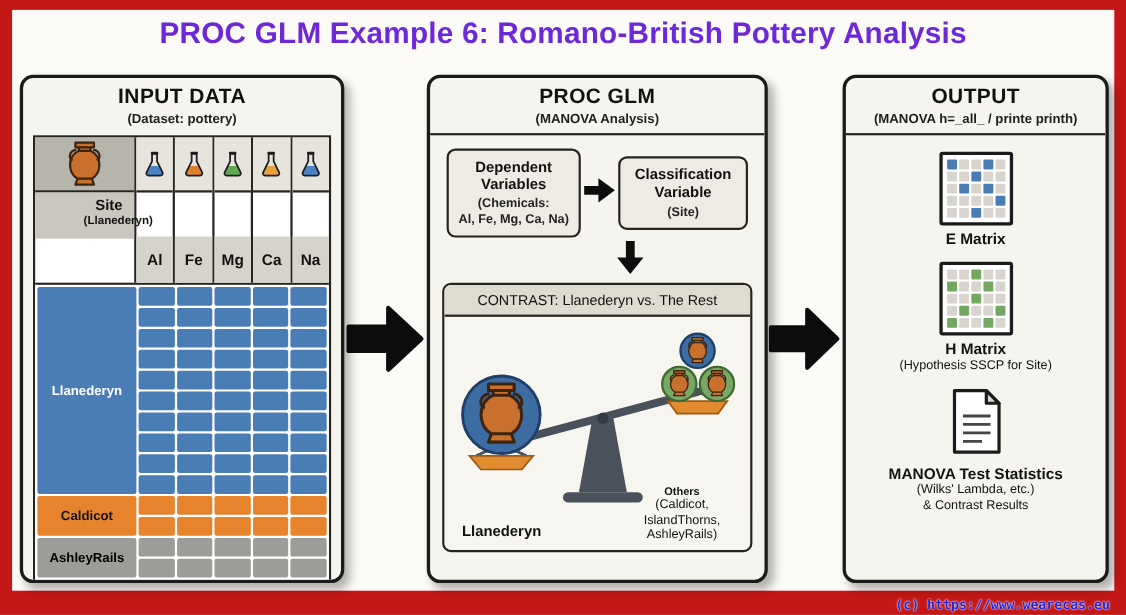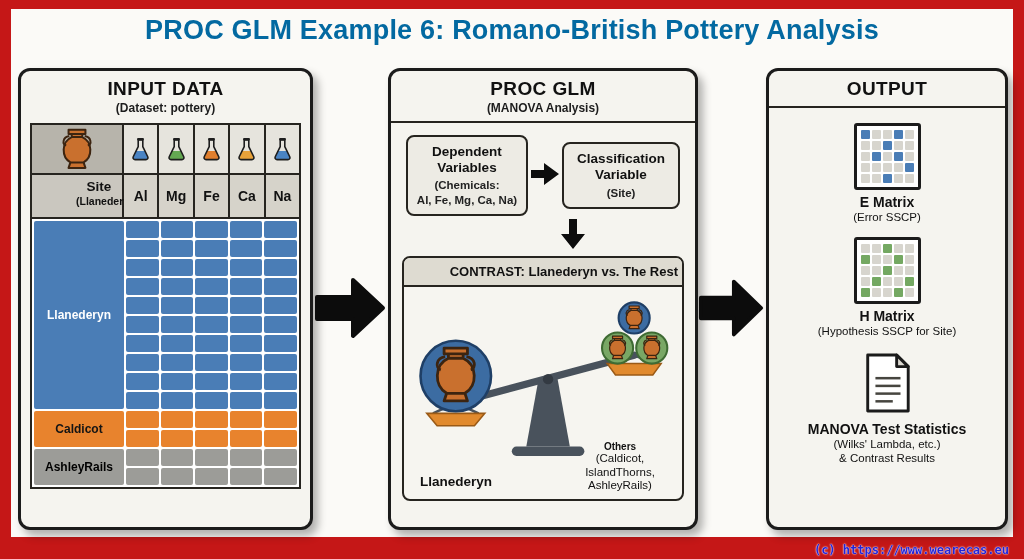--- a/index.html
+++ b/index.html
@@ -10,21 +10,21 @@
     font-family: "Liberation Sans", sans-serif;
     overflow: hidden;
     color: #111;
   }
   .canvas {
     position: absolute; left:11px; top:9px; width:1002px; height:528px;
     background: #fbfaf7;
   }
   .main-title {
     position: absolute; left:0; top:6px; width:100%;
-    text-align:center; font-size:27px; font-weight:bold; letter-spacing:.2px; color:#0369a1;
+    text-align:center; font-size:27px; font-weight:bold; letter-spacing:.2px; color:#6d28d9;
   }
   .panel {
     position:absolute; top:59px; height:462px;
     background:#f5f4ef; border:3px solid #1b1b1b; border-radius:12px;
     box-shadow: 5px 6px 9px rgba(0,0,0,.30);
     overflow:hidden;
   }
   .panel-input  { left:7px;   width:295px; }
   .panel-glm    { left:377px; width:310px; }
   .panel-output { left:755px; width:242px; }
@@ -41,43 +41,43 @@
 
   
   .table { margin:4px 9px 8px; border:2.5px solid #26241f; background:#fff; }
   .thead { display:flex; border-bottom:2px solid #26241f; }
   .site-head { width:92px; border-right:2px solid #26241f; display:flex; flex-direction:column; }
   .site-icon-cell { height:50px; background:#b7b4ab; border-bottom:2px solid #26241f; display:grid; place-items:center; }
   .site-label-cell { height:42px; background:#cac7bf; text-align:center; padding-top:4px; line-height:1.15;padding-left:44px; }
   .site-label-cell .b { font-weight:bold; font-size:13.5px; display:block; }
   .site-label-cell .s { font-size:10.5px; font-weight:bold; display:block; }
   .chem-heads { flex:1; display:flex; }
-  .chem-col { flex:1; display:flex; flex-direction:column; border-right:2px solid #26241f; }
+  .chem-col { flex:1; display:flex; flex-direction:column; border-right:2px solid #26241f;gap:40px; }
   .chem-col:last-child { border-right:none; }
   .chem-icon-cell { height:50px; display:grid; place-items:center; background:#e6e4dd; border-bottom:2px solid #26241f; }
   .chem-label-cell { height:42px; display:grid; place-items:center; background:#d6d3ca; font-weight:bold; font-size:14px; }
   .tbody { display:flex; flex-direction:column; gap:2px; padding:2px; background:#fff; }
   .site-group { display:flex; gap:2px; }
   .site-label { width:90px; display:grid; place-items:center; font-weight:bold; font-size:12px; border-radius:2px; text-align:center; }
   .site-grid { flex:1; display:grid; grid-template-columns:repeat(5,1fr); gap:2px; }
   .cell { border-radius:2px; }
 
   
   .glm-body { padding:8px 11px 0; }
   .flow-row { display:flex; align-items:center; justify-content:center; gap:3px; margin-top:4px; }
   .flow-box { background:#edebe4; border:2.5px solid #26241f; border-radius:8px; text-align:center; padding:7px 8px; }
   .dep-box { width:122px; }
   .cls-box { width:118px; }
   .fb-title { font-weight:bold; font-size:13.5px; line-height:1.2; }
   .fb-sub { font-size:11.5px; line-height:1.25; margin-top:2px; font-weight:bold; color:#222; }
   .down-arrow-wrap { text-align:center; margin:3px 0 3px 60px; }
   .contrast-box { border:2.5px solid #26241f; border-radius:8px; background:#f6f5f0; overflow:hidden; }
   .contrast-head {
-    background:#dedbd1; border-bottom:2px solid #26241f; text-align:right;
-    font-weight:bold; font-size:13px; padding:6px 4px;
+    background:#dedbd1; border-bottom:2px solid #26241f; text-align:center;
+    font-weight:normal; font-size:13px; padding:6px 4px;
   }
   .contrast-body { position:relative; height:212px; }
   .scale-svg { position:absolute; left:2px; top:4px; }
   .left-label { position:absolute; left:16px; bottom:10px; font-weight:bold; font-size:13.5px; }
   .right-label { position:absolute; right:4px; bottom:6px; width:116px; text-align:center; }
   .rl-title { font-weight:bold; font-size:10px; }
   .rl-sub { font-size:11.5px; line-height:1.2; }
 
   
   .out-body { padding:2px 8px; }
@@ -135,36 +135,36 @@
     <path d="M6.4,15.5 L15.6,15.5 L18.6,21.6 C19.3,23 18.3,24.6 16.7,24.6 L5.3,24.6 C3.7,24.6 2.7,23 3.4,21.6 Z" fill="#4a84c4"></path>
     <path d="M8.6,4 L13.4,4 L13.4,11 L18.6,21.6 C19.3,23 18.3,24.6 16.7,24.6 L5.3,24.6 C3.7,24.6 2.7,23 3.4,21.6 L8.6,11 Z" fill="none" stroke="#1e1e1e" stroke-width="1.7" stroke-linejoin="round"></path>
     <rect x="7.4" y="2" width="7.2" height="2.4" rx="1" fill="#1e1e1e"></rect>
   </svg>
               </div>
               <div class="chem-label-cell">Al</div>
             </div>
             <div class="chem-col">
               <div class="chem-icon-cell">
                 <svg width="21" height="27" viewBox="0 0 22 28">
+    <path d="M6.4,15.5 L15.6,15.5 L18.6,21.6 C19.3,23 18.3,24.6 16.7,24.6 L5.3,24.6 C3.7,24.6 2.7,23 3.4,21.6 Z" fill="#e07f2e"></path>
+    <path d="M8.6,4 L13.4,4 L13.4,11 L18.6,21.6 C19.3,23 18.3,24.6 16.7,24.6 L5.3,24.6 C3.7,24.6 2.7,23 3.4,21.6 L8.6,11 Z" fill="none" stroke="#1e1e1e" stroke-width="1.7" stroke-linejoin="round"></path>
+    <rect x="7.4" y="2" width="7.2" height="2.4" rx="1" fill="#1e1e1e"></rect>
+  </svg>
+              </div>
+              <div class="chem-label-cell">Fe</div>
+            </div>
+            <div class="chem-col">
+              <div class="chem-icon-cell">
+                <svg width="21" height="27" viewBox="0 0 22 28">
     <path d="M6.4,15.5 L15.6,15.5 L18.6,21.6 C19.3,23 18.3,24.6 16.7,24.6 L5.3,24.6 C3.7,24.6 2.7,23 3.4,21.6 Z" fill="#64a852"></path>
     <path d="M8.6,4 L13.4,4 L13.4,11 L18.6,21.6 C19.3,23 18.3,24.6 16.7,24.6 L5.3,24.6 C3.7,24.6 2.7,23 3.4,21.6 L8.6,11 Z" fill="none" stroke="#1e1e1e" stroke-width="1.7" stroke-linejoin="round"></path>
     <rect x="7.4" y="2" width="7.2" height="2.4" rx="1" fill="#1e1e1e"></rect>
   </svg>
               </div>
               <div class="chem-label-cell">Mg</div>
-            </div>
-            <div class="chem-col">
-              <div class="chem-icon-cell">
-                <svg width="21" height="27" viewBox="0 0 22 28">
-    <path d="M6.4,15.5 L15.6,15.5 L18.6,21.6 C19.3,23 18.3,24.6 16.7,24.6 L5.3,24.6 C3.7,24.6 2.7,23 3.4,21.6 Z" fill="#e07f2e"></path>
-    <path d="M8.6,4 L13.4,4 L13.4,11 L18.6,21.6 C19.3,23 18.3,24.6 16.7,24.6 L5.3,24.6 C3.7,24.6 2.7,23 3.4,21.6 L8.6,11 Z" fill="none" stroke="#1e1e1e" stroke-width="1.7" stroke-linejoin="round"></path>
-    <rect x="7.4" y="2" width="7.2" height="2.4" rx="1" fill="#1e1e1e"></rect>
-  </svg>
-              </div>
-              <div class="chem-label-cell">Fe</div>
             </div>
             <div class="chem-col">
               <div class="chem-icon-cell">
                 <svg width="21" height="27" viewBox="0 0 22 28">
     <path d="M6.4,15.5 L15.6,15.5 L18.6,21.6 C19.3,23 18.3,24.6 16.7,24.6 L5.3,24.6 C3.7,24.6 2.7,23 3.4,21.6 Z" fill="#e8a23a"></path>
     <path d="M8.6,4 L13.4,4 L13.4,11 L18.6,21.6 C19.3,23 18.3,24.6 16.7,24.6 L5.3,24.6 C3.7,24.6 2.7,23 3.4,21.6 L8.6,11 Z" fill="none" stroke="#1e1e1e" stroke-width="1.7" stroke-linejoin="round"></path>
     <rect x="7.4" y="2" width="7.2" height="2.4" rx="1" fill="#1e1e1e"></rect>
   </svg>
               </div>
               <div class="chem-label-cell">Ca</div>
@@ -367,20 +367,21 @@
 
   <div class="big-arrow a2">
     <svg width="66" height="66" viewBox="0 0 70 66">
       <polygon points="3,22 38,22 38,5 67,33 38,61 38,44 3,44" fill="#0c0c0c" stroke="#0c0c0c" stroke-width="4" stroke-linejoin="round"></polygon>
     </svg>
   </div>
 
   <div class="panel panel-output">
     <div class="panel-header lined">
       <div class="ph-title">OUTPUT</div>
+      <div class="ph-sub">(MANOVA h=_all_ / printe printh)</div>
     </div>
     <div class="out-body">
       <div class="out-item">
         <div class="matrix-icon">
             <div class="m-cell" style="background: rgb(74, 125, 182);"></div>
             <div class="m-cell"></div>
             <div class="m-cell"></div>
             <div class="m-cell" style="background: rgb(74, 125, 182);"></div>
             <div class="m-cell"></div>
             <div class="m-cell"></div>
@@ -398,21 +399,20 @@
             <div class="m-cell"></div>
             <div class="m-cell"></div>
             <div class="m-cell" style="background: rgb(74, 125, 182);"></div>
             <div class="m-cell"></div>
             <div class="m-cell"></div>
             <div class="m-cell" style="background: rgb(74, 125, 182);"></div>
             <div class="m-cell"></div>
             <div class="m-cell"></div>
           </div>
         <div class="oi-title">E Matrix</div>
-        <div class="oi-sub pre">(Error SSCP)</div>
       </div>
       <div class="out-item">
         <div class="matrix-icon">
             <div class="m-cell"></div>
             <div class="m-cell"></div>
             <div class="m-cell" style="background: rgb(116, 168, 98);"></div>
             <div class="m-cell"></div>
             <div class="m-cell"></div>
             <div class="m-cell" style="background: rgb(116, 168, 98);"></div>
             <div class="m-cell"></div>

